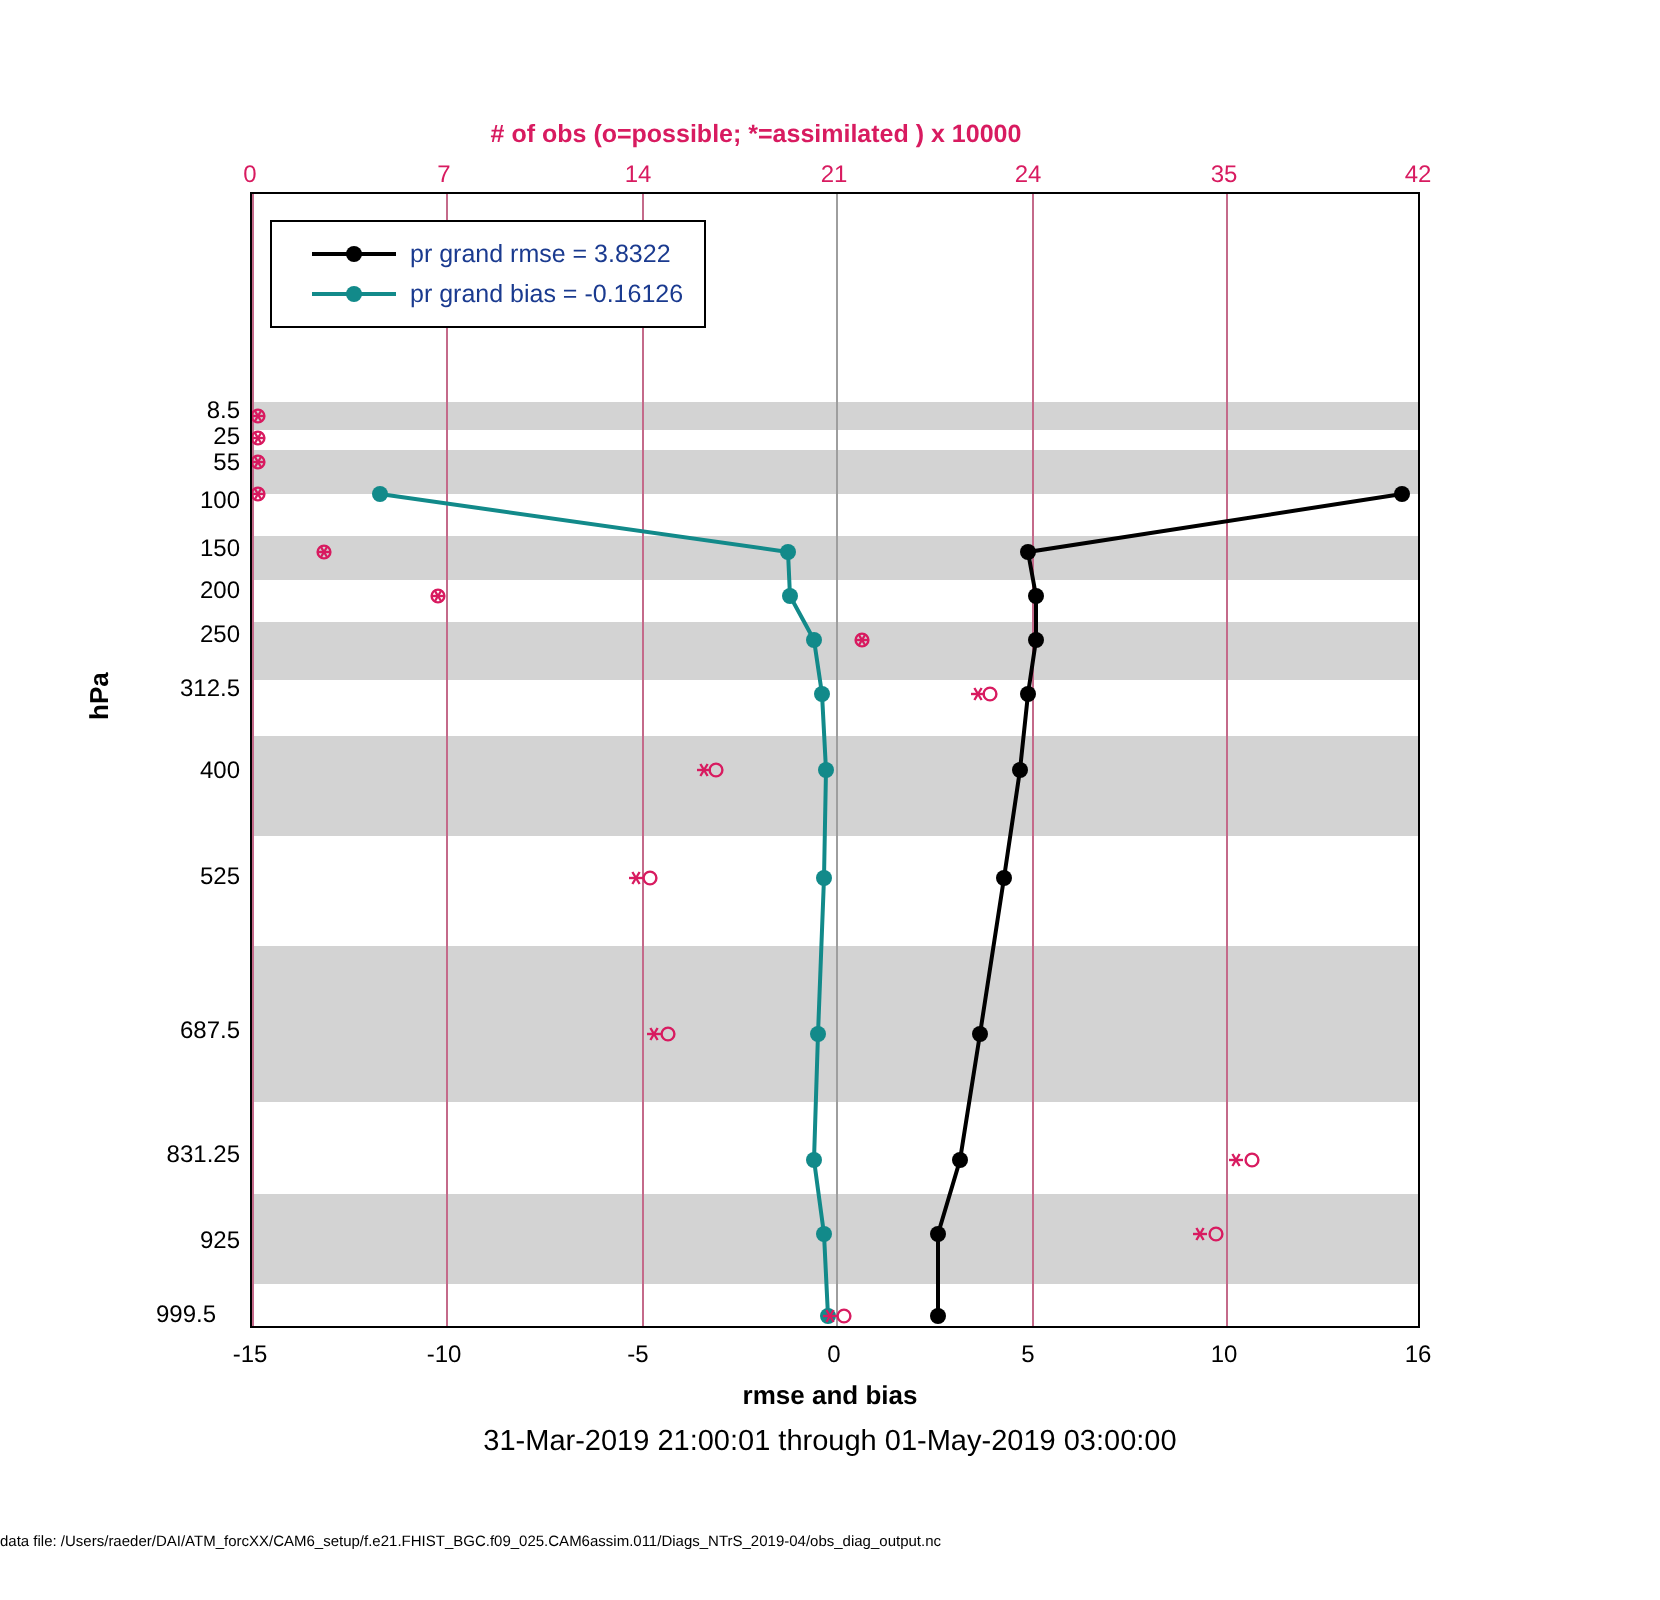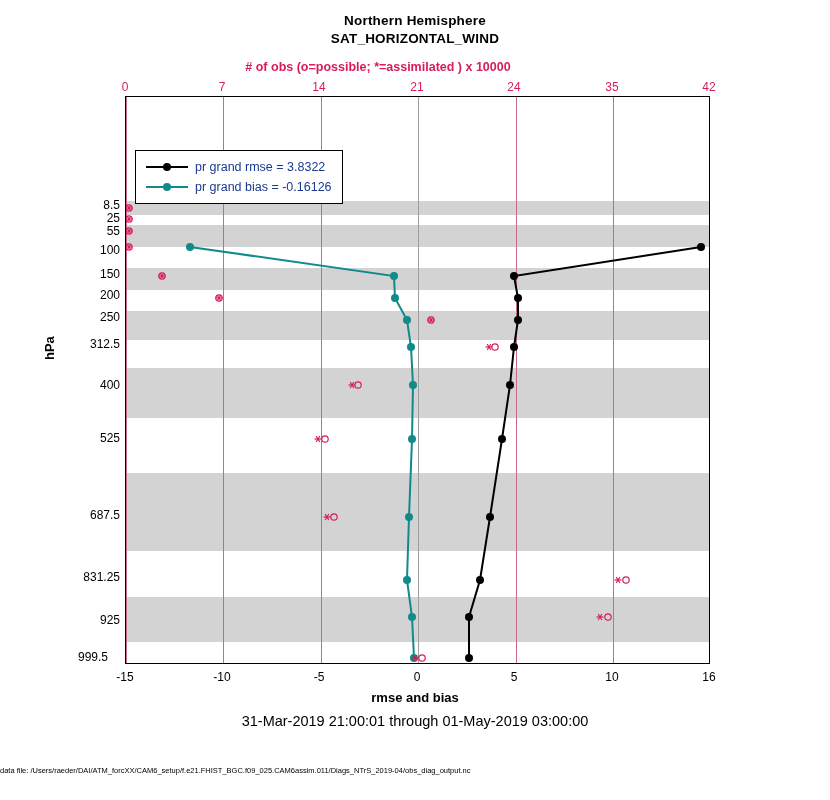--- a/index.html
+++ b/index.html
@@ -134,23 +134,22 @@
     font-size: 7.5px;
     color: #000000;
   }
   
   .legend {
     position: absolute;
     left: 135px;
     top: 110px;
     border: 1px solid #000000;
     background: #ffffff;
-    padding: 6px 10px 6px 10px;
+    padding: 6px 10px 6px 20px;
     box-sizing: border-box;
-    margin-top: 40px;
   }
   .legend-row {
     display: flex;
     align-items: center;
     height: 20px;
   }
   .legend-swatch {
     width: 42px;
     height: 12px;
     position: relative;
@@ -175,24 +174,20 @@
     font-size: 12.5px;
     color: #1a3a8f;
     white-space: nowrap;
   }
 </style>
 </head>
 <body>
 
 <div class="figure">
 
-  <div class="title-block">
-    <div class="title-line">Northern Hemisphere</div>
-    <div class="title-line">SAT_HORIZONTAL_WIND</div>
-  </div>
 
   <div class="top-axis-label"># of obs (o=possible;  *=assimilated ) x 10000</div>
 
   <div class="tick tick-top" style="left:105px; top:80px; width:40px;">0</div>
   <div class="tick tick-top" style="left:202px; top:80px; width:40px;">7</div>
   <div class="tick tick-top" style="left:299px; top:80px; width:40px;">14</div>
   <div class="tick tick-top" style="left:397px; top:80px; width:40px;">21</div>
   <div class="tick tick-top" style="left:494px; top:80px; width:40px;">24</div>
   <div class="tick tick-top" style="left:592px; top:80px; width:40px;">35</div>
   <div class="tick tick-top" style="left:689px; top:80px; width:40px;">42</div>

